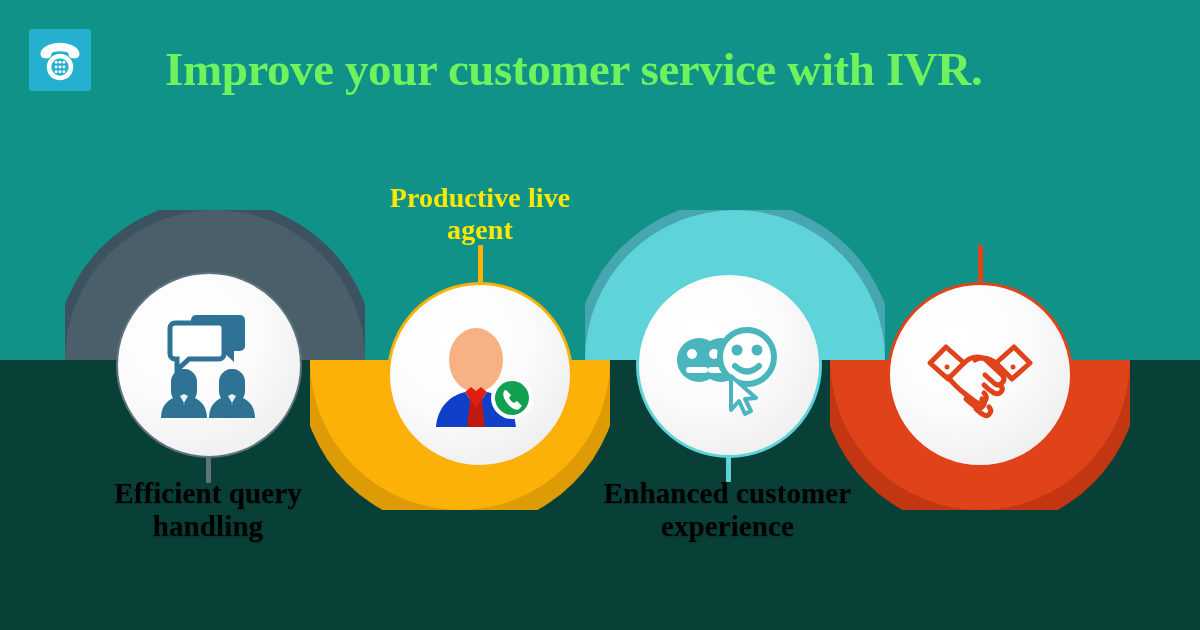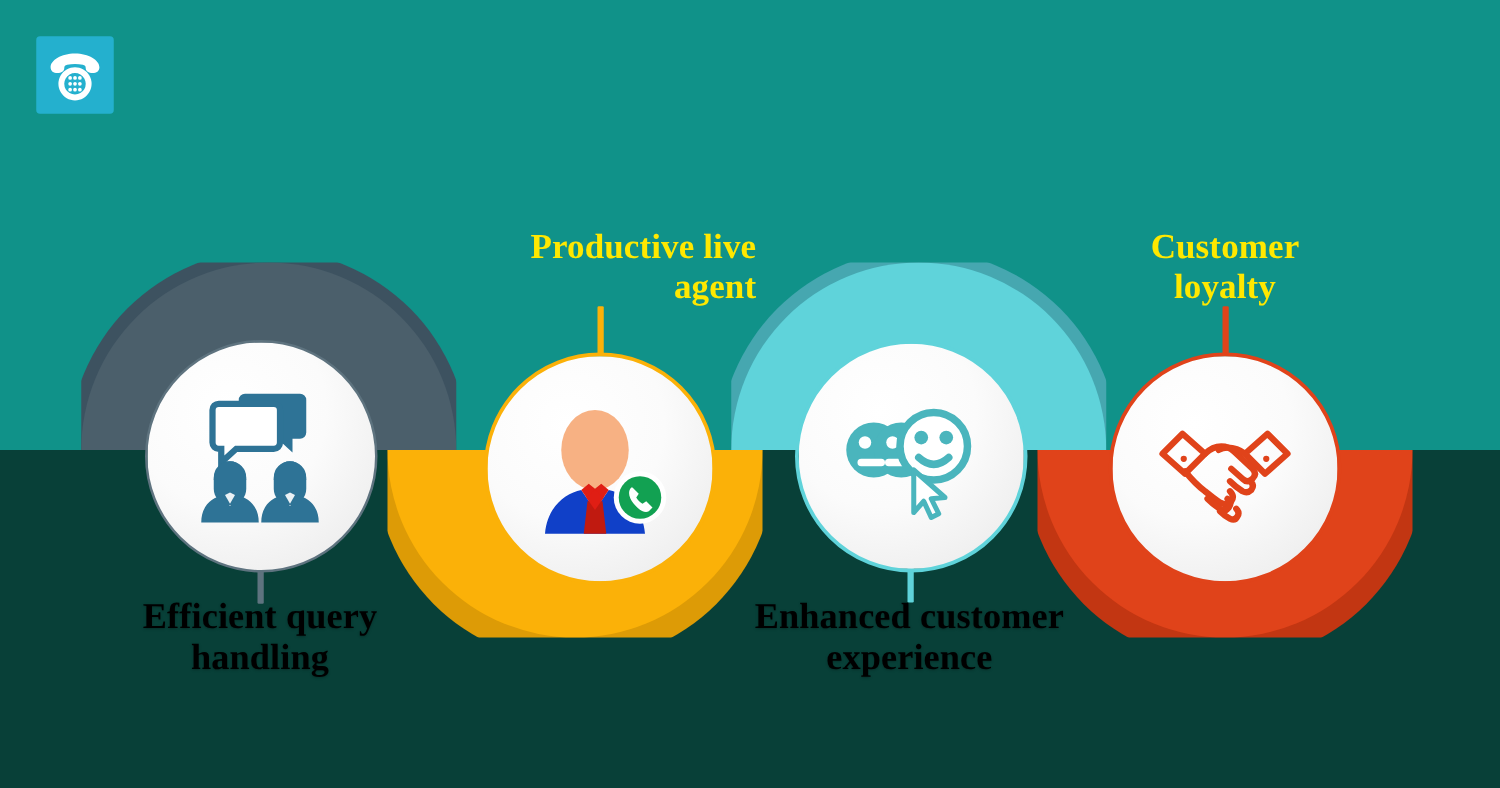--- a/index.html
+++ b/index.html
@@ -230,25 +230,24 @@
         <path d="M76 48 q-6 -5 -14 -5 q-4 0 -7 2"></path>
         <path d="M64 70 q5 5 10 8 q4 2 7 -1 q3 -4 -1 -7"></path>
       </g>
       <circle cx="27" cy="52" r="2.5" fill="#e0431a"></circle>
       <circle cx="93" cy="52" r="2.5" fill="#e0431a"></circle>
     </svg>
   </div>
 
   <div class="label below" style="left:78px; top:477px; width:260px;">Efficient query handling</div>
 
-  <div class="label above" style="left:355px; top:182px; width:250px;text-align:right;">Productive live agent</div>
+  <div class="label above" style="left:355px; top:182px; width:250px;">Productive live agent</div>
 
   <div class="label below" style="left:575px; top:477px; width:305px;">Enhanced customer experience</div>
 
-  <div class="label above" style="left:880px; top:182px; width:200px;">Customer loyalty</div>
 
   <div class="logo">
     <svg viewBox="0 0 64 64">
       <g fill="#ffffff">
         <path d="M32 10 C18 10 7 17 7 24 c0 4 3 6 7 6 c4 0 7 -2 7 -5 c0 -2 1 -3 3 -3.4 c5 -1 11 -1 16 0 c2 .4 3 1.4 3 3.4 c0 3 3 5 7 5 c4 0 7 -2 7 -6 C57 17 46 10 32 10 Z"></path>
         <path d="M32 24 a17 17 0 1 0 0.01 0 Z M32 30 a11 11 0 1 1 -0.01 0 Z"></path>
         <g fill="#ffffff">
           <circle cx="27" cy="35" r="1.9"></circle>
             <circle cx="32" cy="35" r="1.9"></circle>
             <circle cx="37" cy="35" r="1.9"></circle>
@@ -256,14 +255,15 @@
             <circle cx="32" cy="41" r="1.9"></circle>
             <circle cx="37" cy="41" r="1.9"></circle>
           <circle cx="27" cy="47" r="1.9"></circle>
             <circle cx="32" cy="47" r="1.9"></circle>
             <circle cx="37" cy="47" r="1.9"></circle>
         </g>
       </g>
     </svg>
   </div>
 
+  <div class="headline">Improve your customer service with IVR.</div>
 
 </div>
 
 </body></html>

